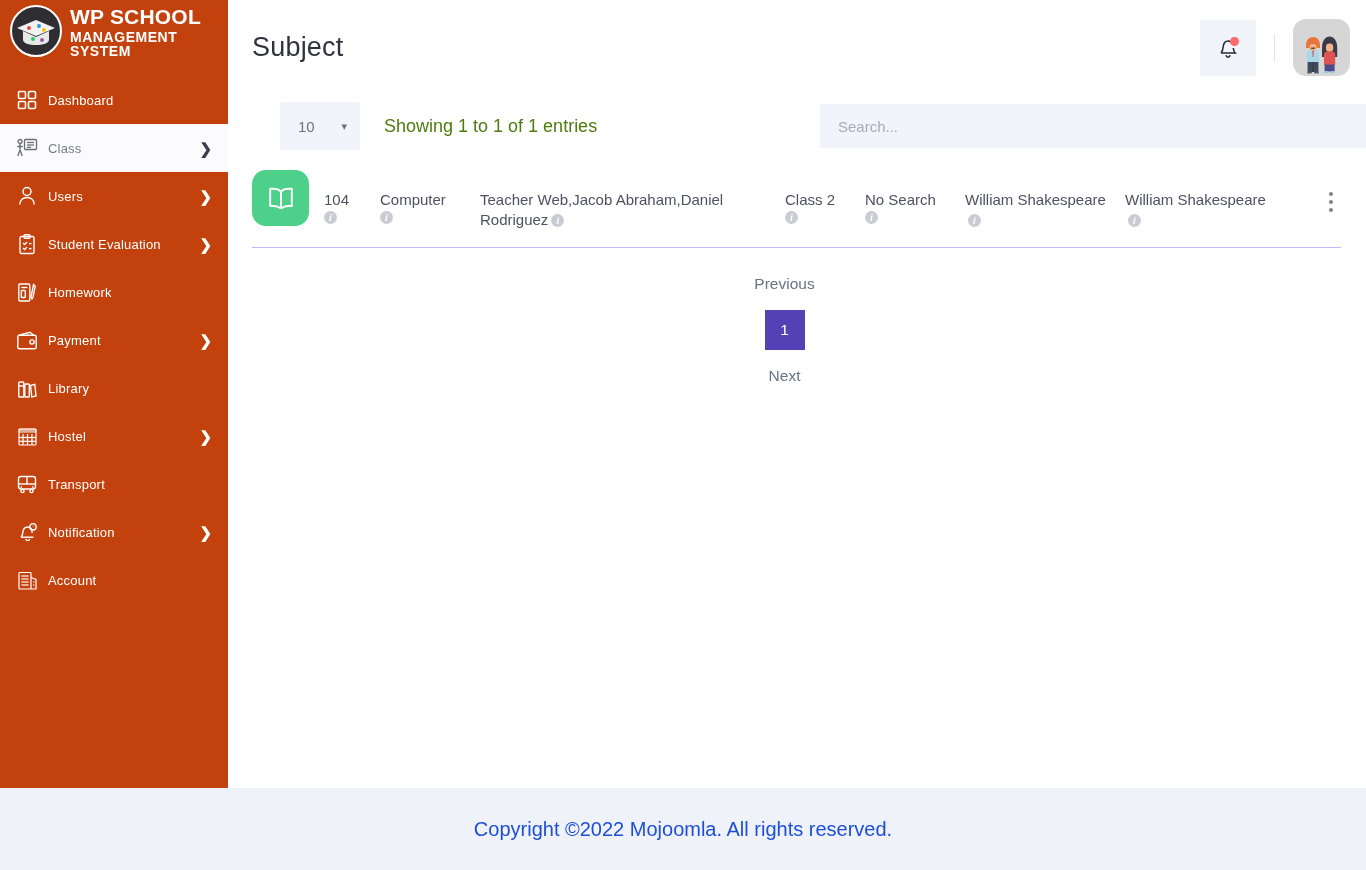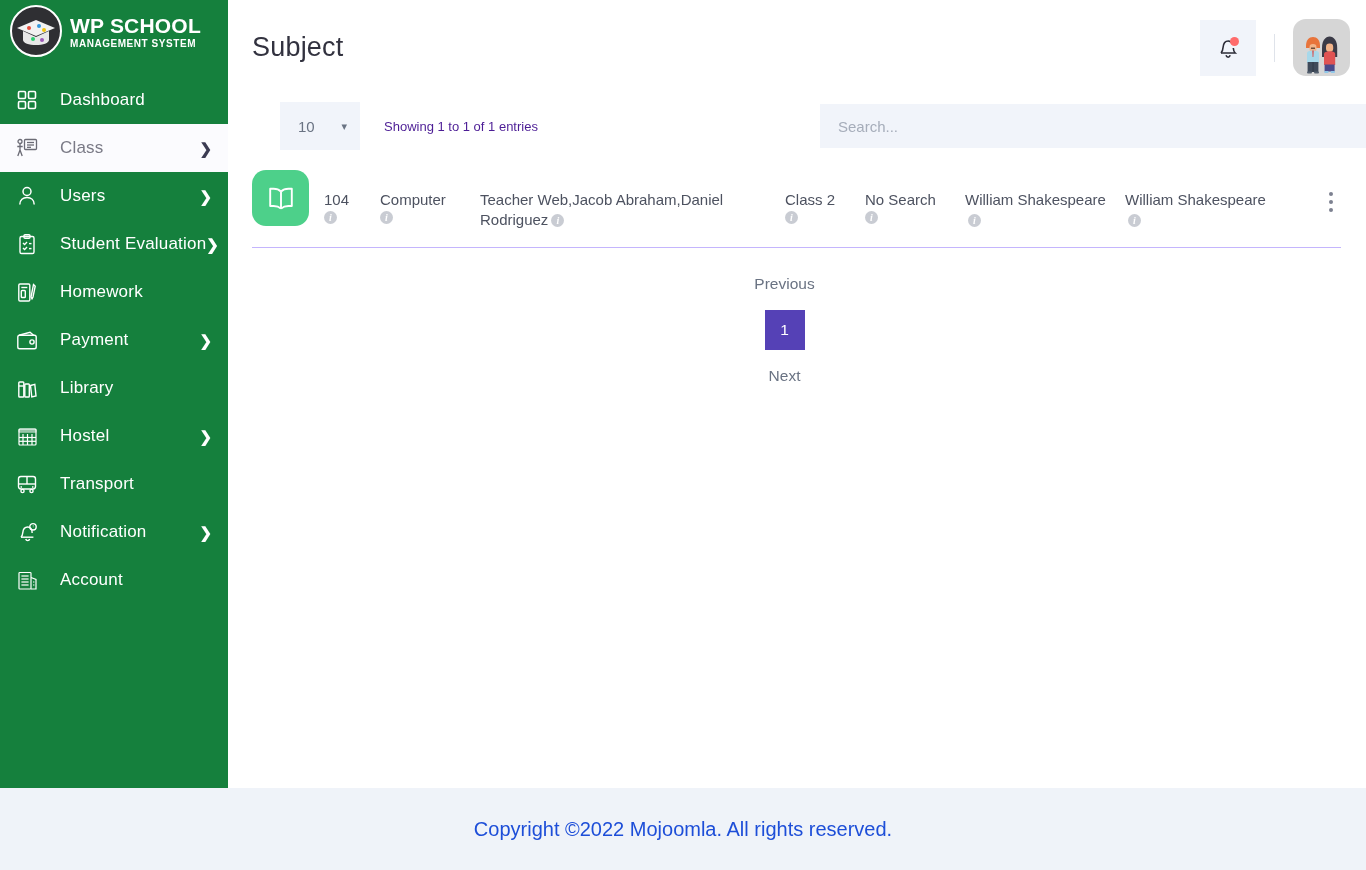--- a/index.html
+++ b/index.html
@@ -8,21 +8,21 @@
     font-family: "Liberation Sans", sans-serif;
     background: #ffffff;
     overflow: hidden;
   }
   .app { position: relative; width: 1366px; height: 870px; }
 
   
   .sidebar {
     position: absolute; left: 0; top: 0;
     width: 228px; height: 788px;
-    background: #15803d;
+    background: #c2410c;
     color: #ffffff;
   }
   .logo-row {
     display: flex; align-items: center;
     height: 62px; padding-left: 10px; gap: 8px;
   }
   .logo-badge {
     width: 52px; height: 52px; border-radius: 50%;
     background: #2f2f33;
     border: 2px solid #ffffff;
@@ -33,39 +33,39 @@
     position: absolute; left: 50%; top: 52%;
     transform: translate(-50%,-50%);
     width: 42px; height: 30px;
   }
   .logo-text { line-height: 1; padding-top: 2px; }
   .logo-main {
     font-size: 21px; font-weight: 700; letter-spacing: .2px;
     color: #ffffff; display: block;
   }
   .logo-sub {
-    font-size: 10px; font-weight: 700; letter-spacing: .55px;
+    font-size: 14px; font-weight: 700; letter-spacing: .55px;
     color: #ffffff; display: block; margin-top: 3px;
   }
 
   .nav { margin-top: 14px; }
   .nav-item {
     position: relative;
     display: flex; align-items: center;
     height: 48px; padding-left: 14px; padding-right: 16px;
     color: #ffffff; cursor: pointer;
   }
   .nav-item .ico {
     width: 26px; height: 26px; flex: none;
     display: flex; align-items: center; justify-content: center;
     margin-right: 8px;
   }
   .nav-item .ico svg { display: block; }
   .nav-label {
-    font-size: 17px; letter-spacing: .2px; white-space: nowrap; margin-left: 12px;
+    font-size: 13px; letter-spacing: .2px; white-space: nowrap;
   }
   .nav-item .chev {
     margin-left: auto; font-size: 15px; font-weight: 700; line-height: 1;
   }
   .nav-item.active {
     background: #fbfbfe; color: #6b6b75;
   }
   .nav-item.active .nav-label { color: #7a7a86; }
   .nav-item.active .chev { color: #3b3b52; }
 
@@ -117,21 +117,21 @@
     cursor: pointer;
     font-family: "Liberation Sans", sans-serif;
   }
   .select-wrap { position: relative; padding-left: 28px; }
   .select-wrap .caret {
     position: absolute; right: 13px; top: 50%;
     transform: translateY(-50%); pointer-events: none;
     color: #6a7383; font-size: 11px;
   }
   .showing {
-    margin-left: 24px; font-size: 13px; color: #4c1d95;
+    margin-left: 24px; font-size: 18px; color: #4d7c0f;
   }
   .search-box {
     margin-left: auto; width: 546px; height: 44px;
     background: #f1f4fa; border: none; outline: none;
     padding: 0 18px; font-size: 15px; color: #6a7383;
     font-family: "Liberation Sans", sans-serif;
   }
   .search-box::placeholder { color: #a6adba; }
 
   

